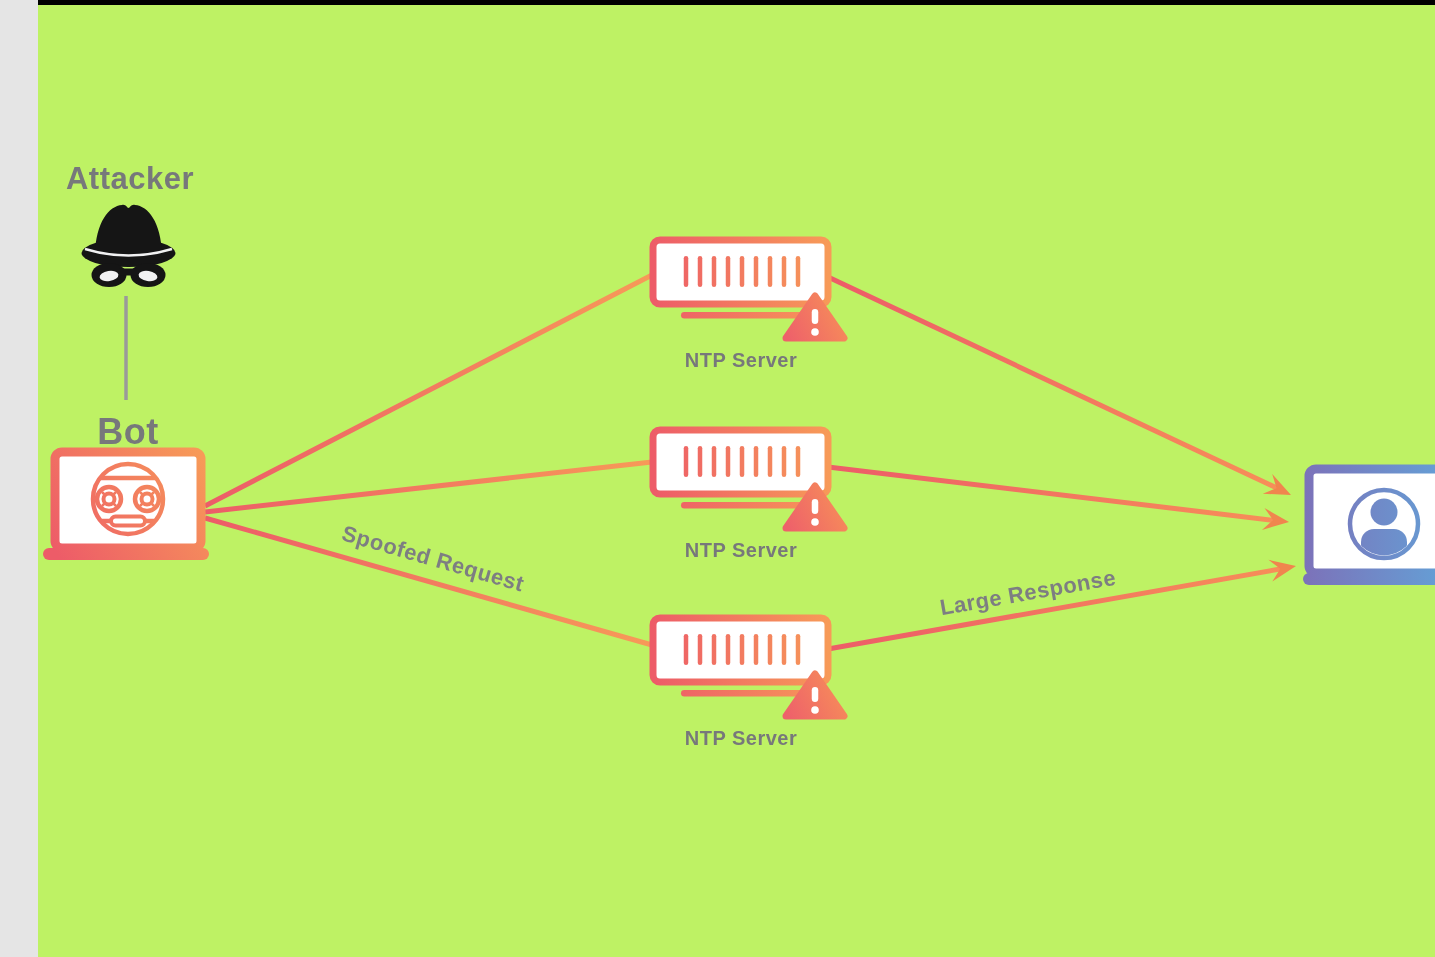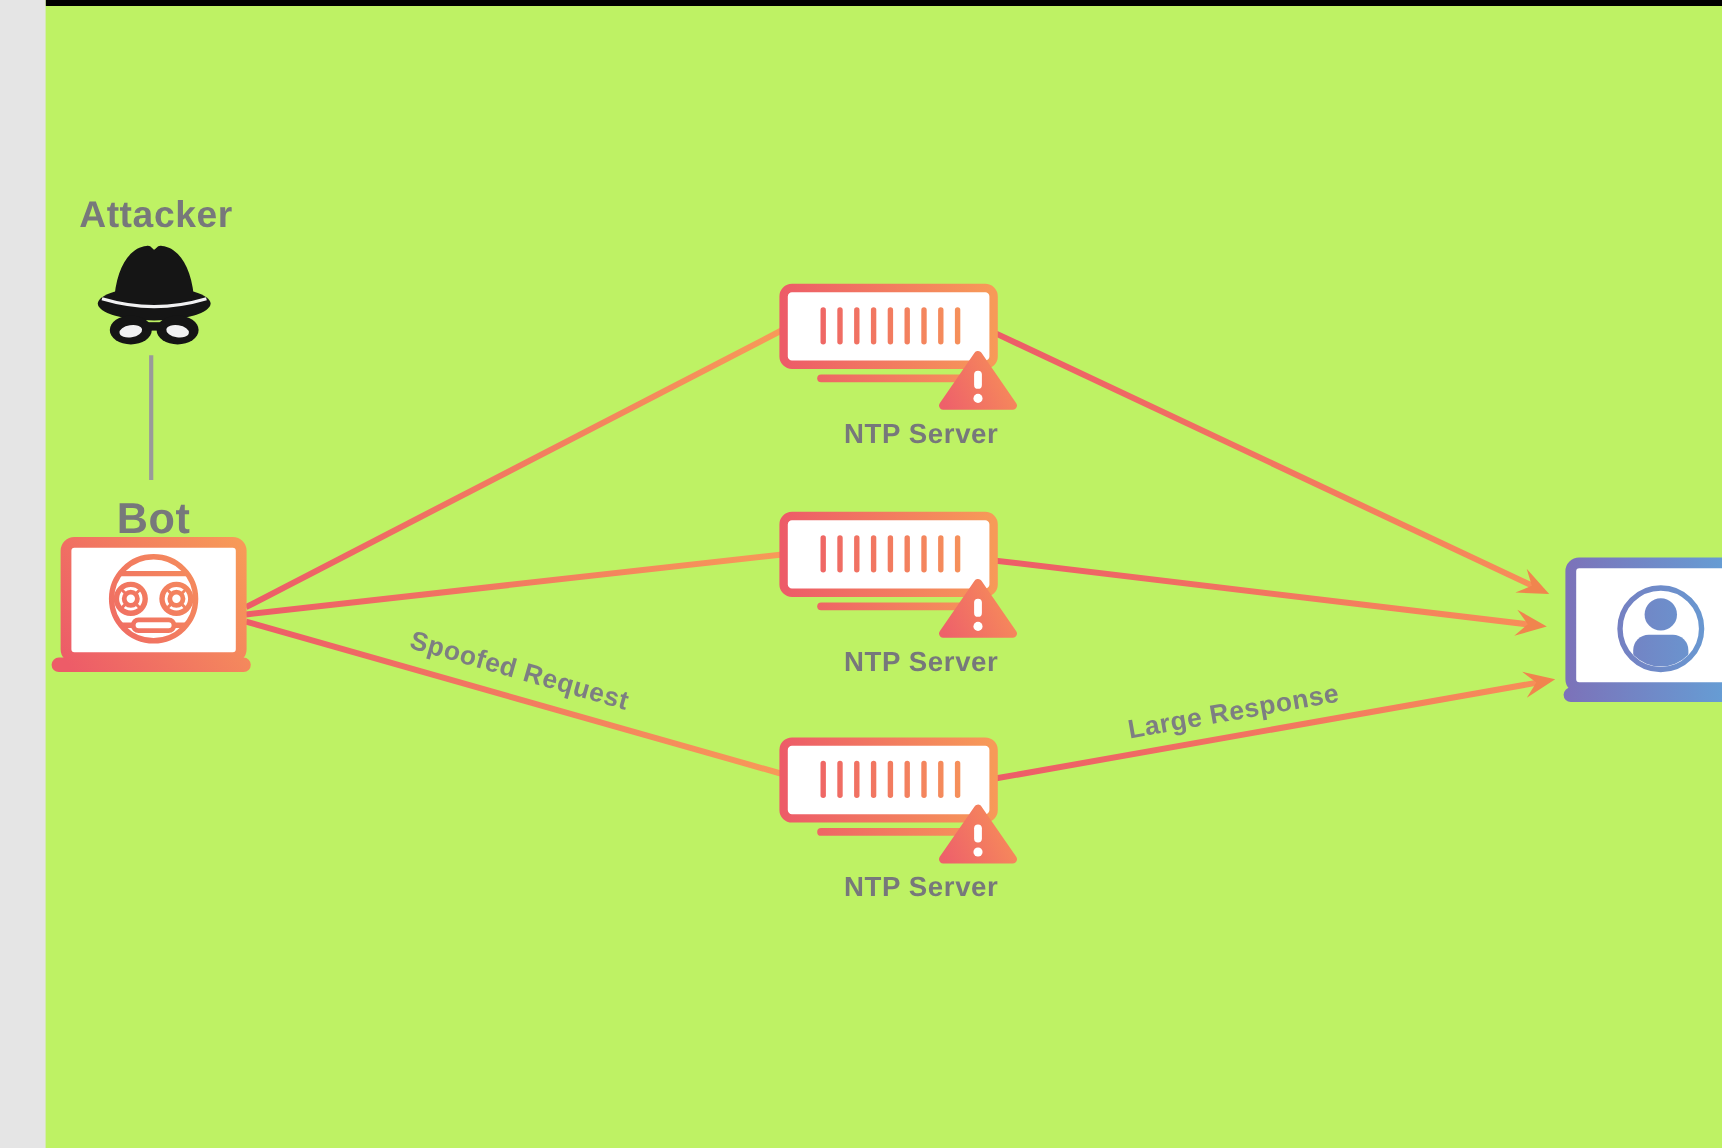--- a/index.html
+++ b/index.html
@@ -19,21 +19,21 @@
   .node-label{
     position:absolute;
     font-weight:700;
     color:#77787b;
     text-align:center;
     letter-spacing:0.5px;
     line-height:1.2;
   }
   .lbl-attacker{left:0px;top:160px;width:184px;font-size:31px;}
   .lbl-bot{left:20px;top:410px;width:140px;font-size:36px;}
-  .lbl-server{width:182px;left:612px;font-size:23px;text-align:right;}
+  .lbl-server{width:182px;left:612px;font-size:20px;}
   .lbl-server-1{top:348px;}
   .lbl-server-2{top:538px;}
   .lbl-server-3{top:726px;}
   .lbl-target{left:1268px;top:372px;width:162px;font-size:31px;line-height:38px;}
   .edge-label{
     position:absolute;
     font-weight:700;
     color:#7d7e82;
     font-size:22px;
     letter-spacing:0.5px;

